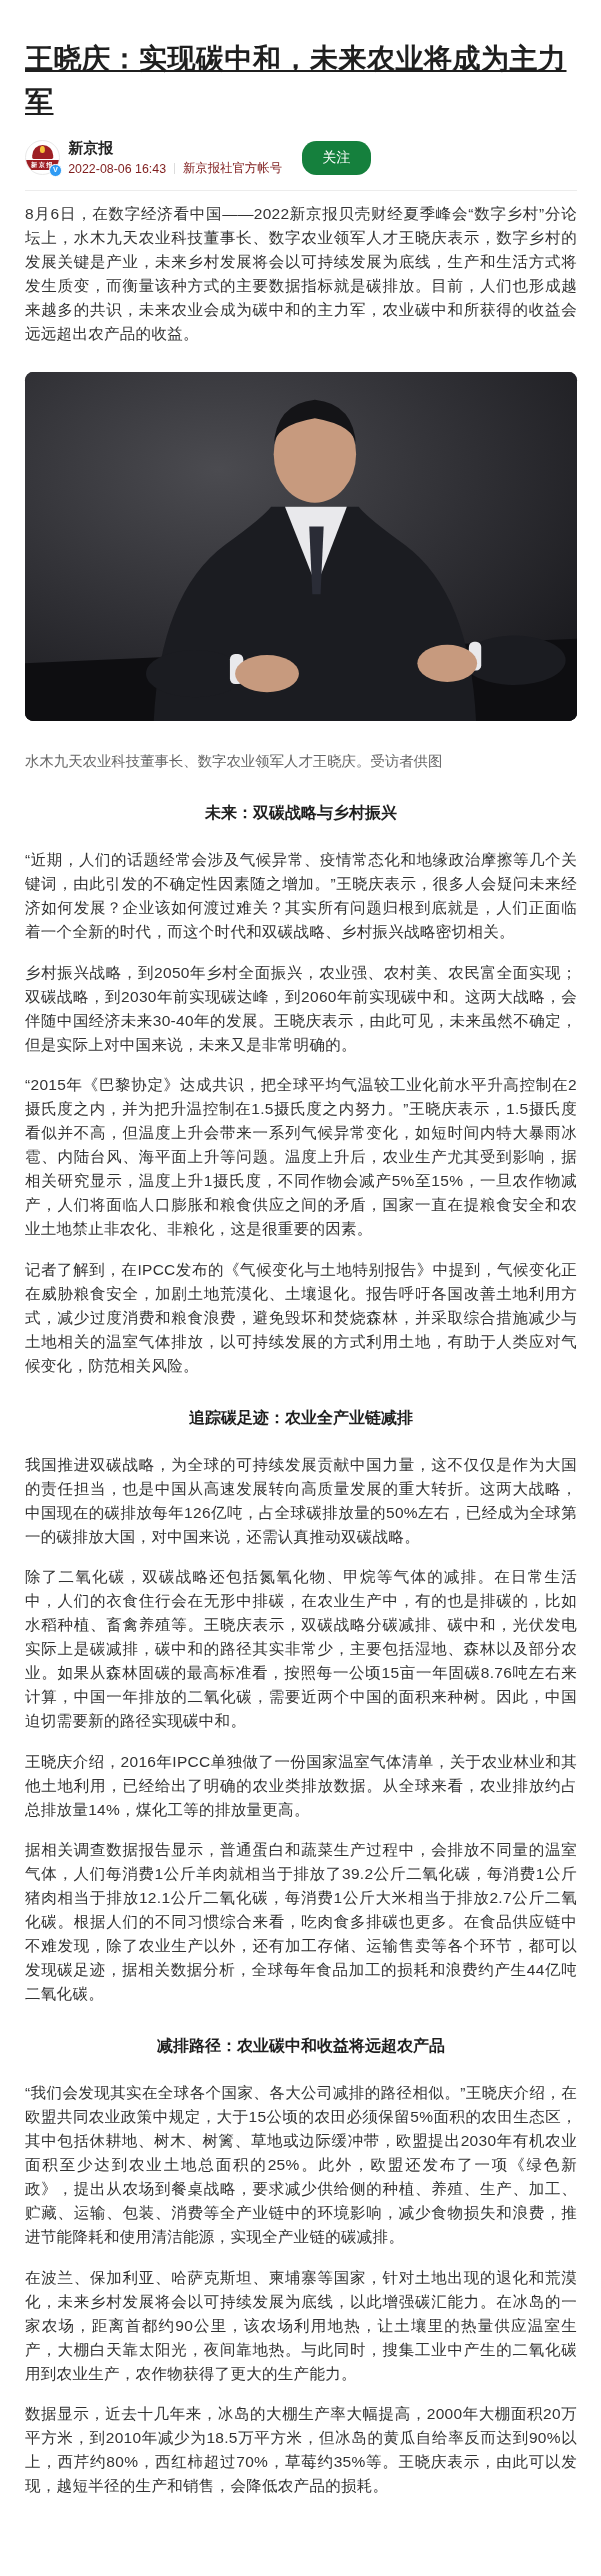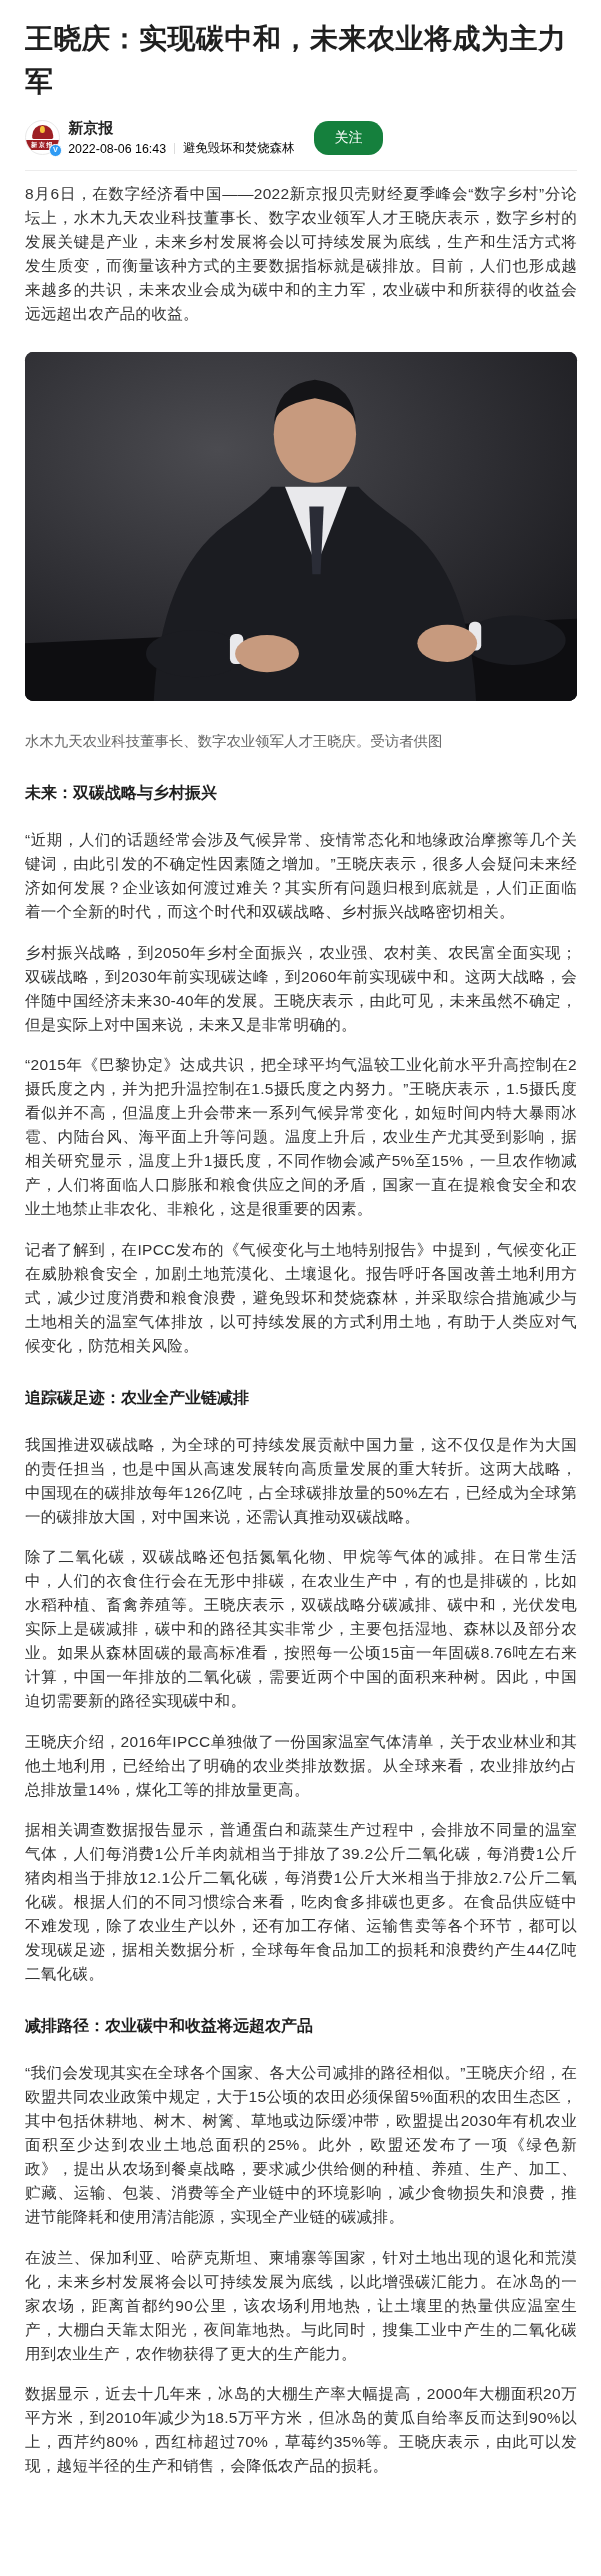--- a/index.html
+++ b/index.html
@@ -5,26 +5,27 @@
   * { box-sizing: border-box; margin: 0; padding: 0; }
   html, body { background: #ffffff; }
   body {
     width: 602px;
     font-family: "Liberation Sans", "DejaVu Sans", sans-serif;
     color: #333;
   }
   .page { padding: 0 25px 20.6px; }
 
   h1.title {
-    margin-top: 17px;
+    margin-top: 37px;
     font-size: 28px;
     line-height: 43px;
     font-weight: 700;
     color: #1f1f1f;
     letter-spacing: 0.5px;
+    text-decoration: underline;
   }
 
   
   .author-row { display: flex; align-items: center; margin-top: 15.5px; }
   .avatar-wrap { position: relative; width: 35px; height: 35px; flex: 0 0 auto; cursor: pointer; }
   .avatar {
     width: 35px; height: 35px; border-radius: 50%;
     background: #ffffff; border: 0.5px solid #e8e8e8;
     position: relative; overflow: hidden;
   }
@@ -44,21 +45,21 @@
     text-align: center; letter-spacing: 1.5px; font-weight: 700;
   }
   .vbadge {
     position: absolute; right: -1.5px; bottom: -1.5px;
     width: 12.4px; height: 12.4px; border-radius: 50%;
     background: #2f9bf4; border: 1px solid #fff;
     color: #fff; font-size: 7.2px; line-height: 10.3px; text-align: center; font-weight: 700;
   }
   .author-info { margin-left: 8.2px; }
   .pub-name { font-size: 15px; font-weight: 700; color: #222; line-height: 17.5px; cursor: pointer; }
-  .meta { margin-top: 4.1px; font-size: 12.4px; color: #000000; display: flex; align-items: center; }
+  .meta { margin-top: 4.1px; font-size: 12.4px; color: #7f1d1d; display: flex; align-items: center; }
   .meta .sep { display: inline-block; width: 0.5px; height: 11.3px; background: #dcdcdc; margin: 0 8.2px; }
   .follow {
     margin-left: 19.6px;
     height: 34px; padding: 0 20.6px;
     border: none; border-radius: 14.4px;
     background: #15803d; color: #ffffff;
     font-size: 14px; font-family: Liberation Serif, serif; cursor: pointer;
   }
 
   .divider { border: none; border-top: 0.5px solid #ececec; margin-top: 13.4px; }
@@ -76,22 +77,22 @@
   }
   figure.photo svg { display: block; width: 100%; height: 100%; }
 
   p.caption {
     margin: 29px 0 0; font-size: 14.4px; line-height: 23px; color: #666;
     text-align: justify;
     font-family: Liberation Serif, serif;
   }
 
   h2.sec {
-    margin: 27px 0 23px;
-    font-size: 16px; line-height: 25px; font-weight: 700; color: #1f1f1f;
+    margin: 27px 18px 23px;
+    font-size: 16px; line-height: 25px; font-weight: 700; color: #1f1f1f; text-align: center;
   }
 </style>
 </head>
 <body>
 
 <div class="page">
 
   <h1 class="title">王晓庆：实现碳中和，未来农业将成为主力军</h1>
 
   <div class="author-row">
@@ -102,21 +103,21 @@
         </div>
         <div class="band">新京报</div>
       </div>
       <div class="vbadge">V</div>
     </div>
     <div class="author-info">
       <div class="pub-name">新京报</div>
       <div class="meta">
         <span>2022-08-06 16:43</span>
         <span class="sep"></span>
-        <span>避免毁坏和焚烧森林</span>
+        <span>新京报社官方帐号</span>
       </div>
     </div>
     <button class="follow">关注</button>
   </div>
 
   <hr class="divider">
 
   <p class="body-para first-para">8月6日，在数字经济看中国——2022新京报贝壳财经夏季峰会“数字乡村”分论坛上，水木九天农业科技董事长、数字农业领军人才王晓庆表示，数字乡村的发展关键是产业，未来乡村发展将会以可持续发展为底线，生产和生活方式将发生质变，而衡量该种方式的主要数据指标就是碳排放。目前，人们也形成越来越多的共识，未来农业会成为碳中和的主力军，农业碳中和所获得的收益会远远超出农产品的收益。</p>
 
   <figure class="photo">

